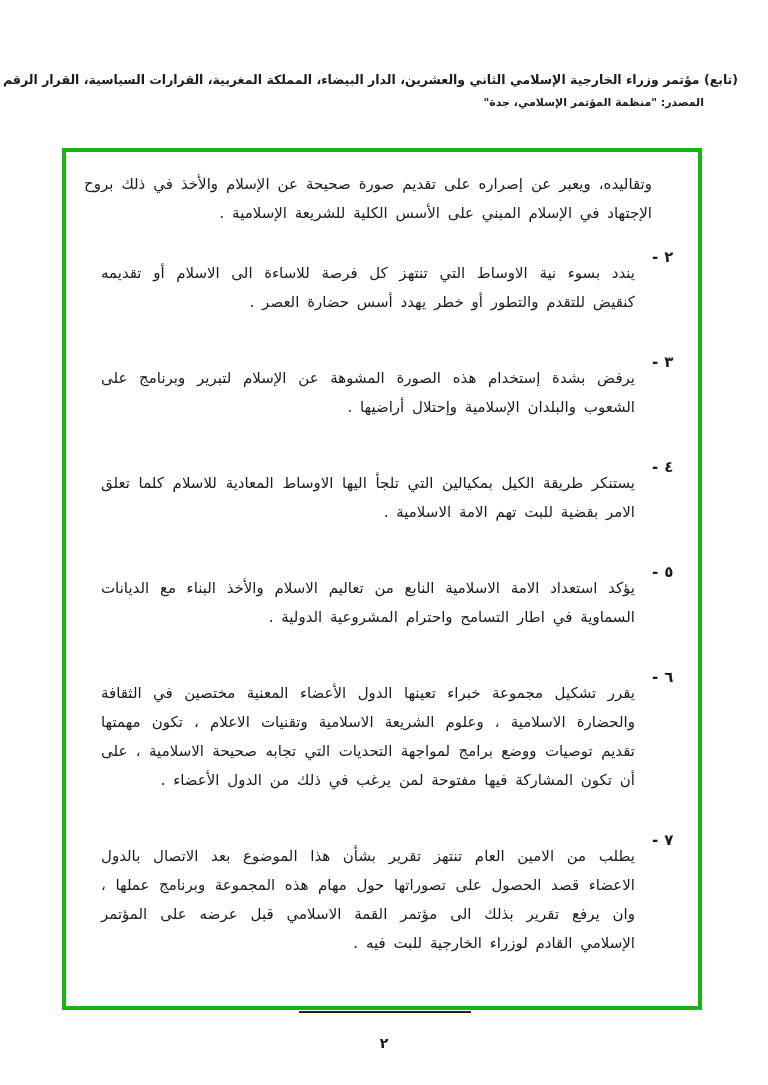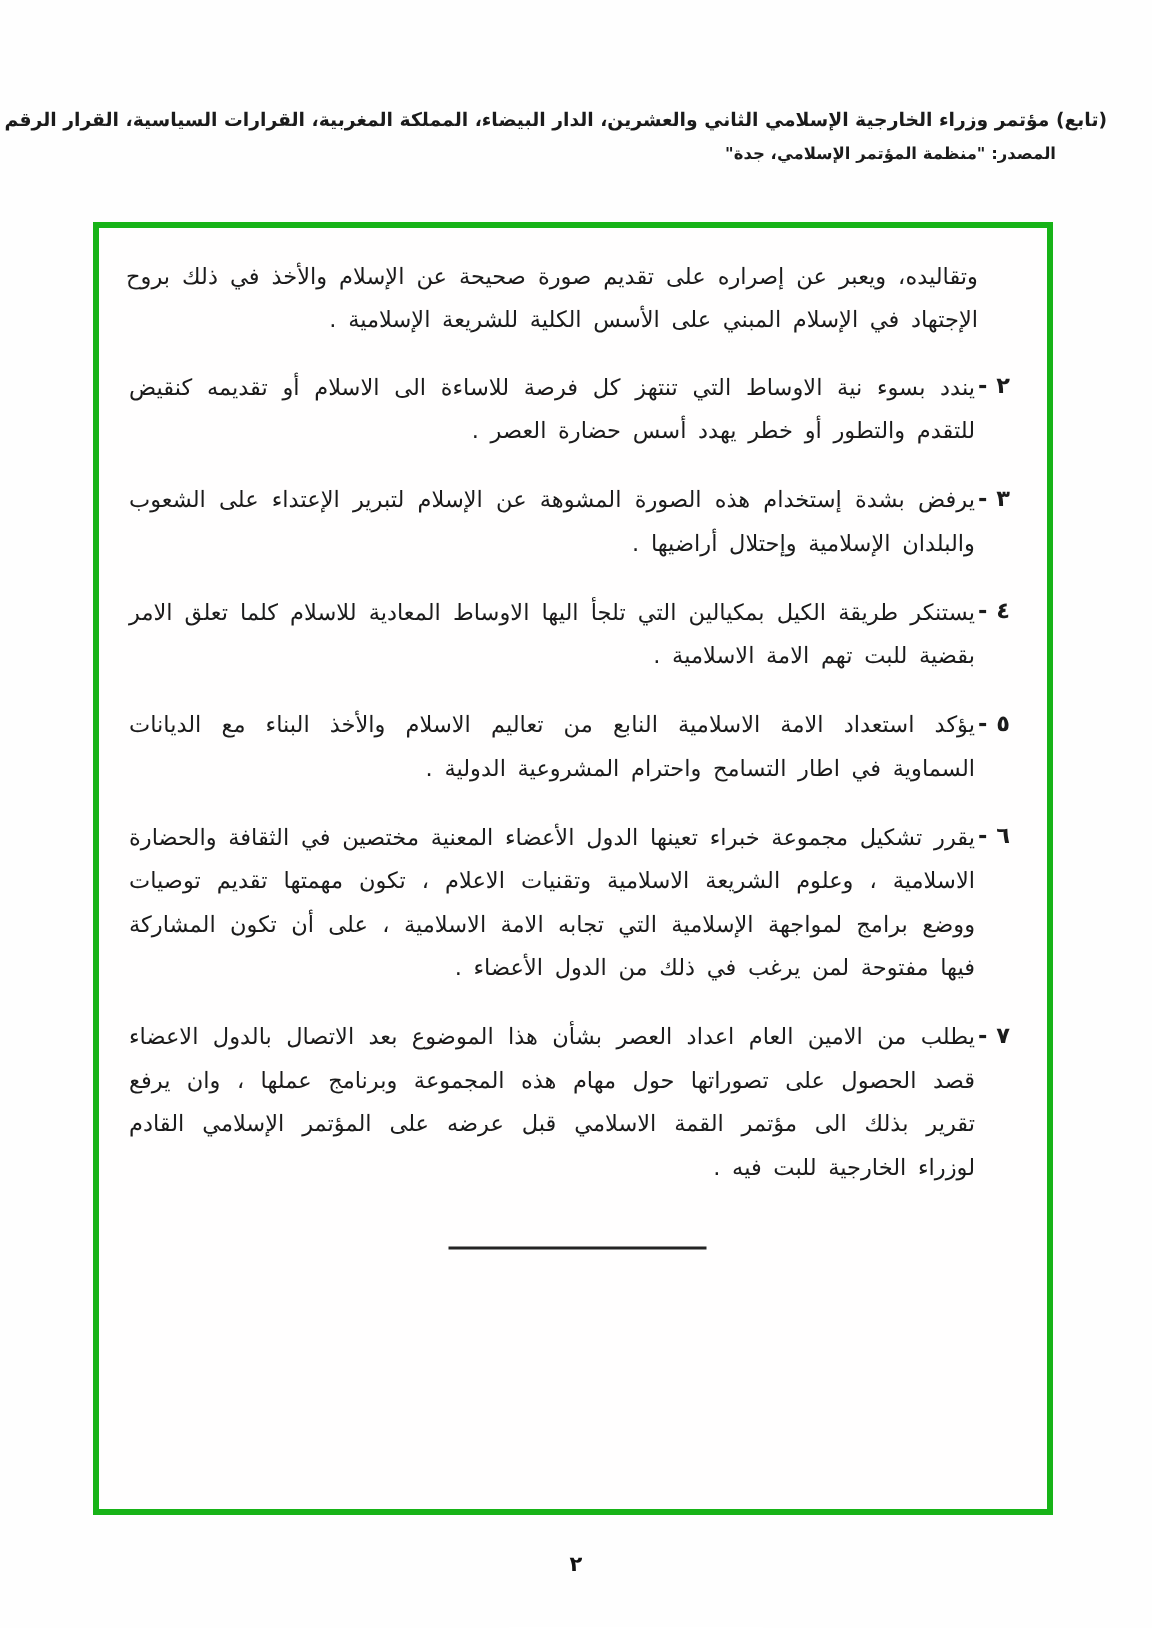--- a/index.html
+++ b/index.html
@@ -83,21 +83,21 @@
     direction: ltr;
     justify-content: flex-start;
     gap: 6px;
     font-size: 15px;
     font-weight: bold;
     padding-top: 1px;
     color: #1b1b1b;
   }
   .list-item .item-text {
     flex: 1;
-    margin: 2px;
+    margin: 17px;
   }
   .divider {
     width: 172px;
     height: 2px;
     background: #242424;
     margin: 36px auto 0 auto;
   }
   
   .page-number {
     position: absolute;
@@ -133,21 +133,21 @@
         <span>٢</span>
       </div>
       <p class="item-text" dir="rtl">يندد بسوء نية الاوساط التي تنتهز كل فرصة للاساءة الى الاسلام أو تقديمه كنقيض للتقدم والتطور أو خطر يهدد أسس حضارة العصر .</p>
     </div>
 
     <div class="list-item body-text">
       <div class="marker">
         <span>-</span>
         <span>٣</span>
       </div>
-      <p class="item-text" dir="rtl">يرفض بشدة إستخدام هذه الصورة المشوهة عن الإسلام لتبرير الإعتداء على الشعوب والبلدان الإسلامية وإحتلال أراضيها .</p>
+      <p class="item-text" dir="rtl">يرفض بشدة إستخدام هذه الصورة المشوهة عن الإسلام لتبرير وبرنامج على الشعوب والبلدان الإسلامية وإحتلال أراضيها .</p>
     </div>
 
     <div class="list-item body-text">
       <div class="marker">
         <span>-</span>
         <span>٤</span>
       </div>
       <p class="item-text" dir="rtl">يستنكر طريقة الكيل بمكيالين التي تلجأ اليها الاوساط المعادية للاسلام كلما تعلق الامر بقضية للبت تهم الامة الاسلامية .</p>
     </div>
 
@@ -157,29 +157,29 @@
         <span>٥</span>
       </div>
       <p class="item-text" dir="rtl">يؤكد استعداد الامة الاسلامية النابع من تعاليم الاسلام والأخذ البناء مع الديانات السماوية في اطار التسامح واحترام المشروعية الدولية .</p>
     </div>
 
     <div class="list-item body-text">
       <div class="marker">
         <span>-</span>
         <span>٦</span>
       </div>
-      <p class="item-text" dir="rtl">يقرر تشكيل مجموعة خبراء تعينها الدول الأعضاء المعنية مختصين في الثقافة والحضارة الاسلامية ، وعلوم الشريعة الاسلامية وتقنيات الاعلام ، تكون مهمتها تقديم توصيات ووضع برامج لمواجهة الإسلامية التي تجابه الامة الاسلامية ، على أن تكون المشاركة فيها مفتوحة لمن يرغب في ذلك من الدول الأعضاء .</p>
+      <p class="item-text" dir="rtl">يقرر تشكيل مجموعة خبراء تعينها الدول الأعضاء المعنية مختصين في الثقافة والحضارة الاسلامية ، وعلوم الشريعة الاسلامية وتقنيات الاعلام ، تكون مهمتها تقديم توصيات ووضع برامج لمواجهة التحديات التي تجابه صحيحة الاسلامية ، على أن تكون المشاركة فيها مفتوحة لمن يرغب في ذلك من الدول الأعضاء .</p>
     </div>
 
     <div class="list-item body-text">
       <div class="marker">
         <span>-</span>
         <span>٧</span>
       </div>
-      <p class="item-text" dir="rtl">يطلب من الامين العام اعداد العصر بشأن هذا الموضوع بعد الاتصال بالدول الاعضاء قصد الحصول على تصوراتها حول مهام هذه المجموعة وبرنامج عملها ، وان يرفع تقرير بذلك الى مؤتمر القمة الاسلامي قبل عرضه على المؤتمر الإسلامي القادم لوزراء الخارجية للبت فيه .</p>
+      <p class="item-text" dir="rtl">يطلب من الامين العام تنتهز تقرير بشأن هذا الموضوع بعد الاتصال بالدول الاعضاء قصد الحصول على تصوراتها حول مهام هذه المجموعة وبرنامج عملها ، وان يرفع تقرير بذلك الى مؤتمر القمة الاسلامي قبل عرضه على المؤتمر الإسلامي القادم لوزراء الخارجية للبت فيه .</p>
     </div>
 
     <div class="divider"></div>
 
   </div>
 
   <div class="page-number">٢</div>
 
 </div>
 

